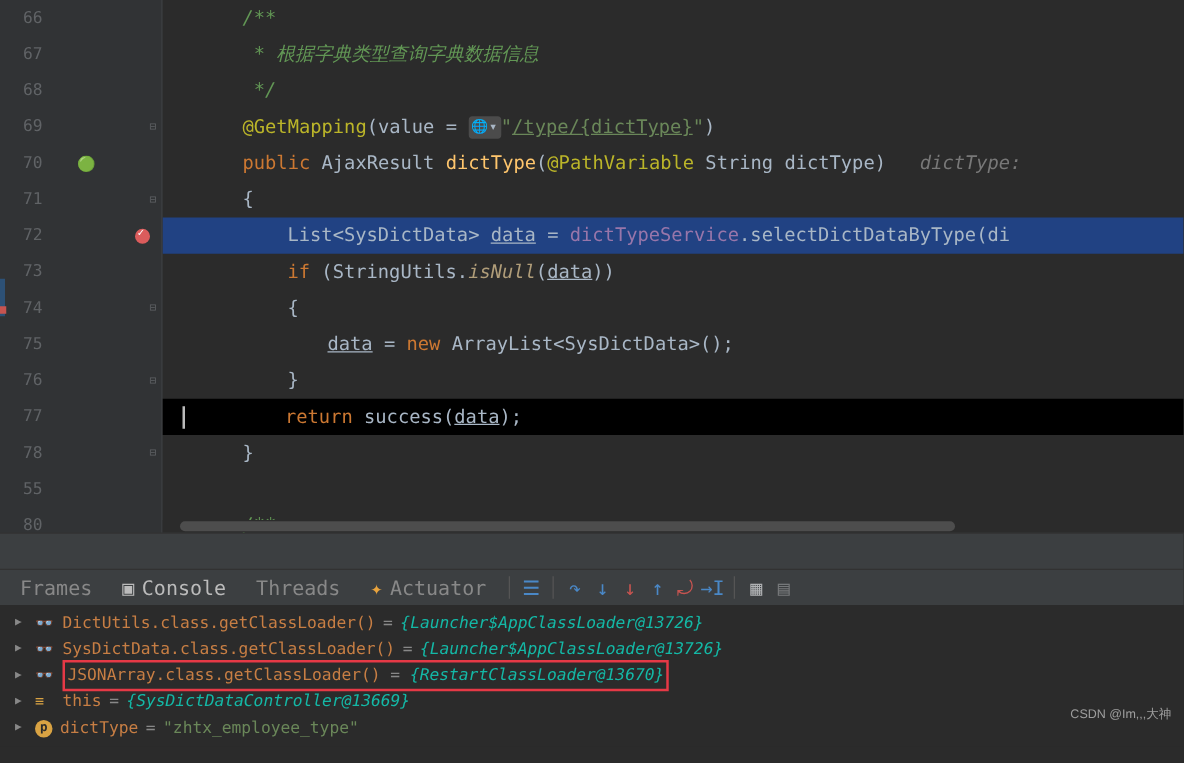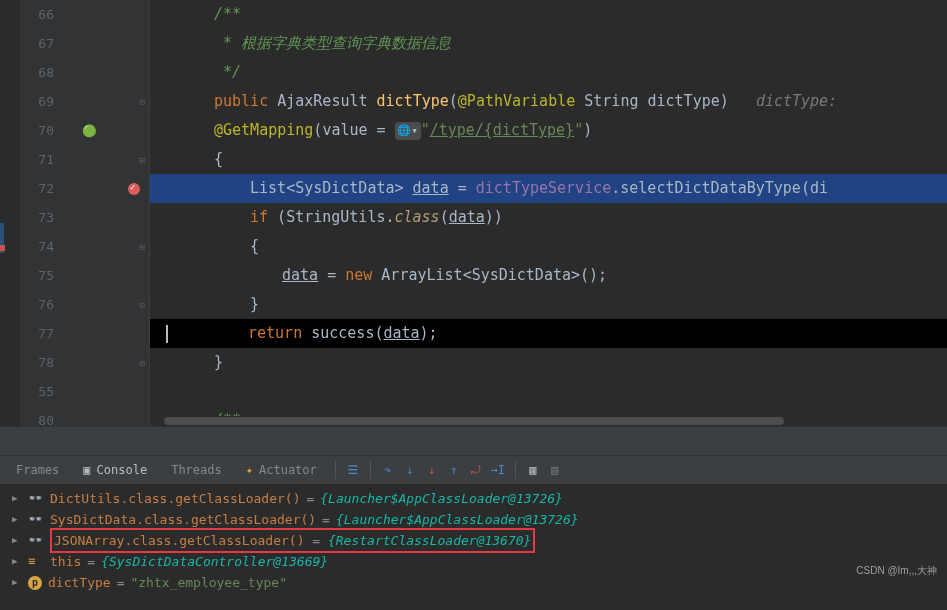--- a/index.html
+++ b/index.html
@@ -10,21 +10,20 @@
       font-size: 14px;
       width: 947px;
       height: 610px;
       overflow: hidden;
       position: relative;
     }
     .editor-area {
       display: flex;
       height: 426px;
       background: #2b2b2b;
-      margin-left: 20px;
     }
     .gutter {
       width: 48px;
       background: #313335;
       text-align: right;
       padding-right: 14px;
       color: #606366;
       font-size: 13px;
       line-height: 29px;
       user-select: none;
@@ -127,21 +126,21 @@
       background: #3c3f41;
       border-top: 1px solid #323232;
       border-bottom: 1px solid #323232;
     }
     .debug-toolbar {
       height: 28px;
       background: #3c3f41;
       display: flex;
       align-items: center;
       padding: 0 4px;
-      font-size: 12px;
+      font-size: 16px;
       color: #bbbbbb;
     }
     .debug-tab {
       padding: 0 12px;
       height: 100%;
       display: flex;
       align-items: center;
       color: #888;
       cursor: pointer;
       gap: 6px;
@@ -290,25 +289,25 @@
     <div class="fold-marks" style="top:87px">⊟</div>
     <div class="fold-marks" style="top:145px">⊟</div>
     <div class="fold-marks" style="top:232px">⊟</div>
     <div class="fold-marks" style="top:290px">⊟</div>
     <div class="fold-marks" style="top:348px">⊟</div>
   </div>
   <div class="code-content">
     <div class="code-line"><span style="padding-left:48px" class="comment">/**</span></div>
     <div class="code-line"><span style="padding-left:48px" class="comment"> * 根据字典类型查询字典数据信息</span></div>
     <div class="code-line"><span style="padding-left:48px" class="comment"> */</span></div>
+    <div class="code-line"><span style="padding-left:48px"></span><span class="annotation">@GetMapping</span><span>(</span><span class="bright">value = </span><span class="globe-icon">🌐▾</span><span class="string">"</span><span class="string-link">/type/{dictType}</span><span class="string">"</span><span>)</span></div>
     <div class="code-line"><span style="padding-left:48px"></span><span class="keyword">public </span><span class="type">AjaxResult </span><span class="method">dictType</span><span>(</span><span class="annotation">@PathVariable </span><span class="type">String </span><span class="param">dictType</span><span>)</span><span>   </span><span class="hint">dictType:</span></div>
-    <div class="code-line"><span style="padding-left:48px"></span><span class="annotation">@GetMapping</span><span>(</span><span class="bright">value = </span><span class="globe-icon">🌐▾</span><span class="string">"</span><span class="string-link">/type/{dictType}</span><span class="string">"</span><span>)</span></div>
     <div class="code-line"><span style="padding-left:48px" class="bright">{</span></div>
     <div class="code-line highlighted"><span style="padding-left:84px"></span><span class="type">List</span><span>&lt;</span><span class="type">SysDictData</span><span>&gt; </span><span class="underline">data</span><span> = </span><span class="purple">dictTypeService</span><span>.</span><span class="bright">selectDictDataByType</span><span>(</span><span>di</span></div>
-    <div class="code-line"><span style="padding-left:84px"></span><span class="keyword">if </span><span>(</span><span class="type">StringUtils</span><span>.</span><span class="method-call">class</span><span>(</span><span class="underline">data</span><span>))</span></div>
+    <div class="code-line"><span style="padding-left:84px"></span><span class="keyword">if </span><span>(</span><span class="type">StringUtils</span><span>.</span><span class="method-call">isNull</span><span>(</span><span class="underline">data</span><span>))</span></div>
     <div class="code-line"><span style="padding-left:84px" class="bright">{</span></div>
     <div class="code-line"><span style="padding-left:116px"></span><span class="underline">data</span><span> = </span><span class="keyword">new </span><span class="type">ArrayList</span><span>&lt;</span><span class="type">SysDictData</span><span>&gt;();</span></div>
     <div class="code-line"><span style="padding-left:84px" class="bright">}</span></div>
     <div class="code-line current"><span class="caret"></span><span style="padding-left:82px"></span><span class="keyword">return </span><span class="bright">success</span><span>(</span><span class="underline">data</span><span>);</span></div>
     <div class="code-line"><span style="padding-left:48px" class="bright">}</span></div>
     <div class="code-line"></div>
     <div class="code-line"><span style="padding-left:48px" class="comment">/**</span></div>
     <div class="hscrollbar">
       <div class="hscrollbar-thumb"></div>
     </div>

